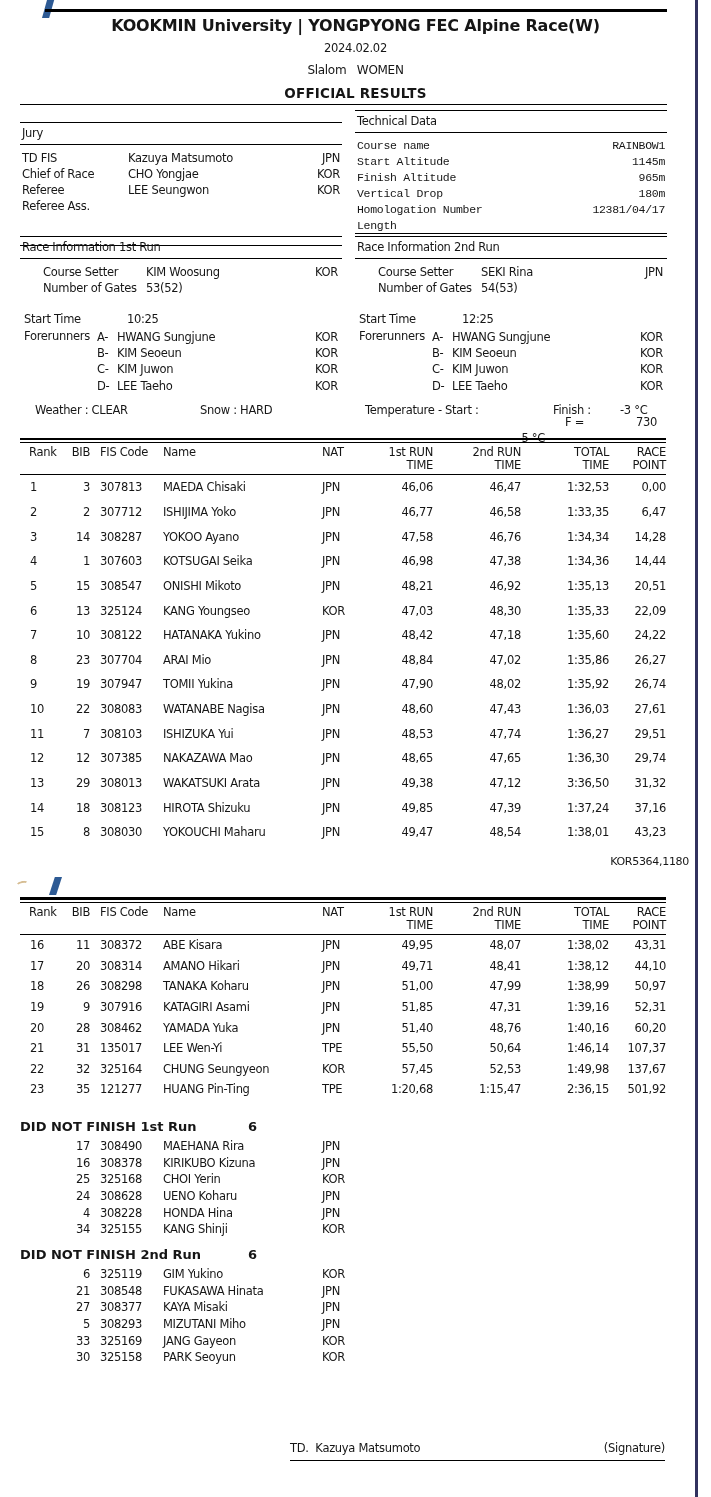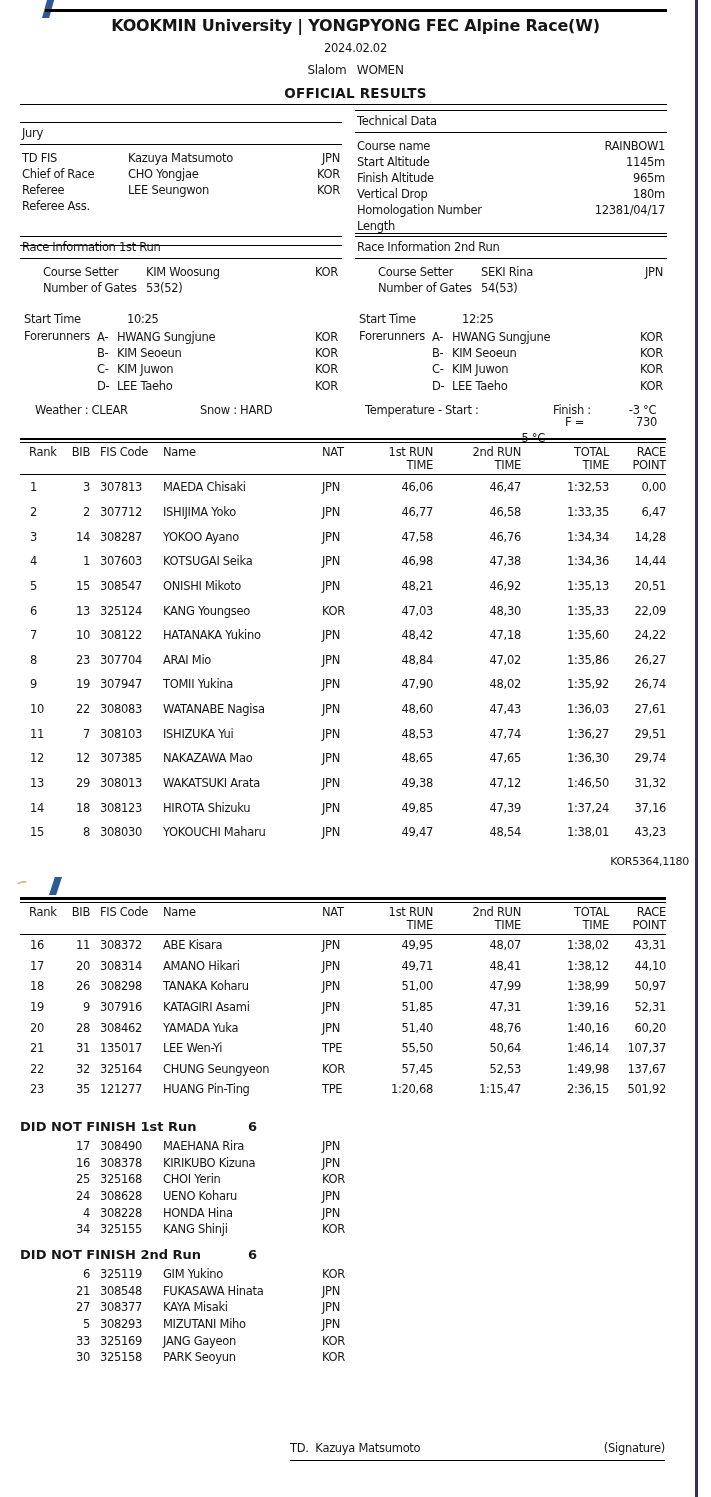--- a/index.html
+++ b/index.html
@@ -22,21 +22,21 @@
 .date { top:41px; }
 .disc { top:63px; font-size:12px; }
 .official { top:85px; font-size:13.5px; font-weight:bold; letter-spacing:0.2px; }
 
 
 .ibox { position:absolute; border-bottom:1px solid #000; }
 .ibox .btitle { border-top:1px solid #000; border-bottom:1px solid #000; padding:3px 2px 4px 2px; }
 .ibox .rows { padding-top:5px; }
 .jrow { display:grid; grid-template-columns:106px 1fr 40px; line-height:16px; padding:0 2px; }
 .jrow .nat { text-align:right; }
-.trow { display:flex; justify-content:space-between; line-height:16px; padding:0 2px; }
+.trow { display:flex; justify-content:space-between; line-height:16px; padding:0 2px;font-family:Liberation Mono, monospace; }
 
 .rbox { position:absolute; }
 .rbox .btitle { border-top:1px solid #000; border-bottom:1px solid #000; padding:3px 2px 4px 2px; }
 .rbox .rows { padding-top:5px;margin-left:19px; }
 .rirow { display:grid; grid-template-columns:103px 1fr 40px; line-height:16px; padding:0 4px; }
 .rirow .nat { text-align:right; }
 
 .strow { display:grid; grid-template-columns:103px 1fr; line-height:16px; padding:0 4px; }
 .frrow { display:grid; grid-template-columns:73px 20px 1fr 40px; line-height:16.2px; padding:0 4px; }
 .frrow .nat { text-align:right; }
@@ -274,21 +274,21 @@
       </div>
   </div>
   <span class="abs" style="left:24px; top:329px;">Forerunners</span>
   <span class="abs" style="left:359px; top:329px;">Forerunners</span>
 
   <span class="abs cond" style="left:35px;">Weather : CLEAR</span>
   <span class="abs cond" style="left:200px;">Snow : HARD</span>
   <span class="abs cond" style="left:365px;">Temperature - Start :</span>
   <span class="abs cond" style="left:498px; width:47px; text-align:right;margin-top:28px;">-5 °C</span>
   <span class="abs cond" style="left:553px;">Finish :</span>
-  <span class="abs cond" style="left:620px; width:45px; text-align:center;">-3 °C</span>
+  <span class="abs cond" style="left:620px; width:45px; text-align:left;">-3 °C</span>
   <div class="frow">
     <span>F =</span>
     <span>730</span>
   </div>
 
   <div class="tbl" style="top:438px;">
     <div class="dblrule"></div>
     <div class="thead">
       <span class="h hrank">Rank</span>
       <span class="h hbib">BIB</span>
@@ -460,21 +460,21 @@
         </div>
 
         <div class="trow2">
           <span class="c-rank">13</span>
           <span class="c-bib">29</span>
           <span class="c-fis">308013</span>
           <span class="c-name">WAKATSUKI Arata</span>
           <span class="c-nat">JPN</span>
           <span class="c-r1">49,38</span>
           <span class="c-r2">47,12</span>
-          <span class="c-tot">1:46,50</span>
+          <span class="c-tot">3:36,50</span>
           <span class="c-pts">31,32</span>
         </div>
 
         <div class="trow2">
           <span class="c-rank">14</span>
           <span class="c-bib">18</span>
           <span class="c-fis">308123</span>
           <span class="c-name">HIROTA Shizuku</span>
           <span class="c-nat">JPN</span>
           <span class="c-r1">49,85</span>

